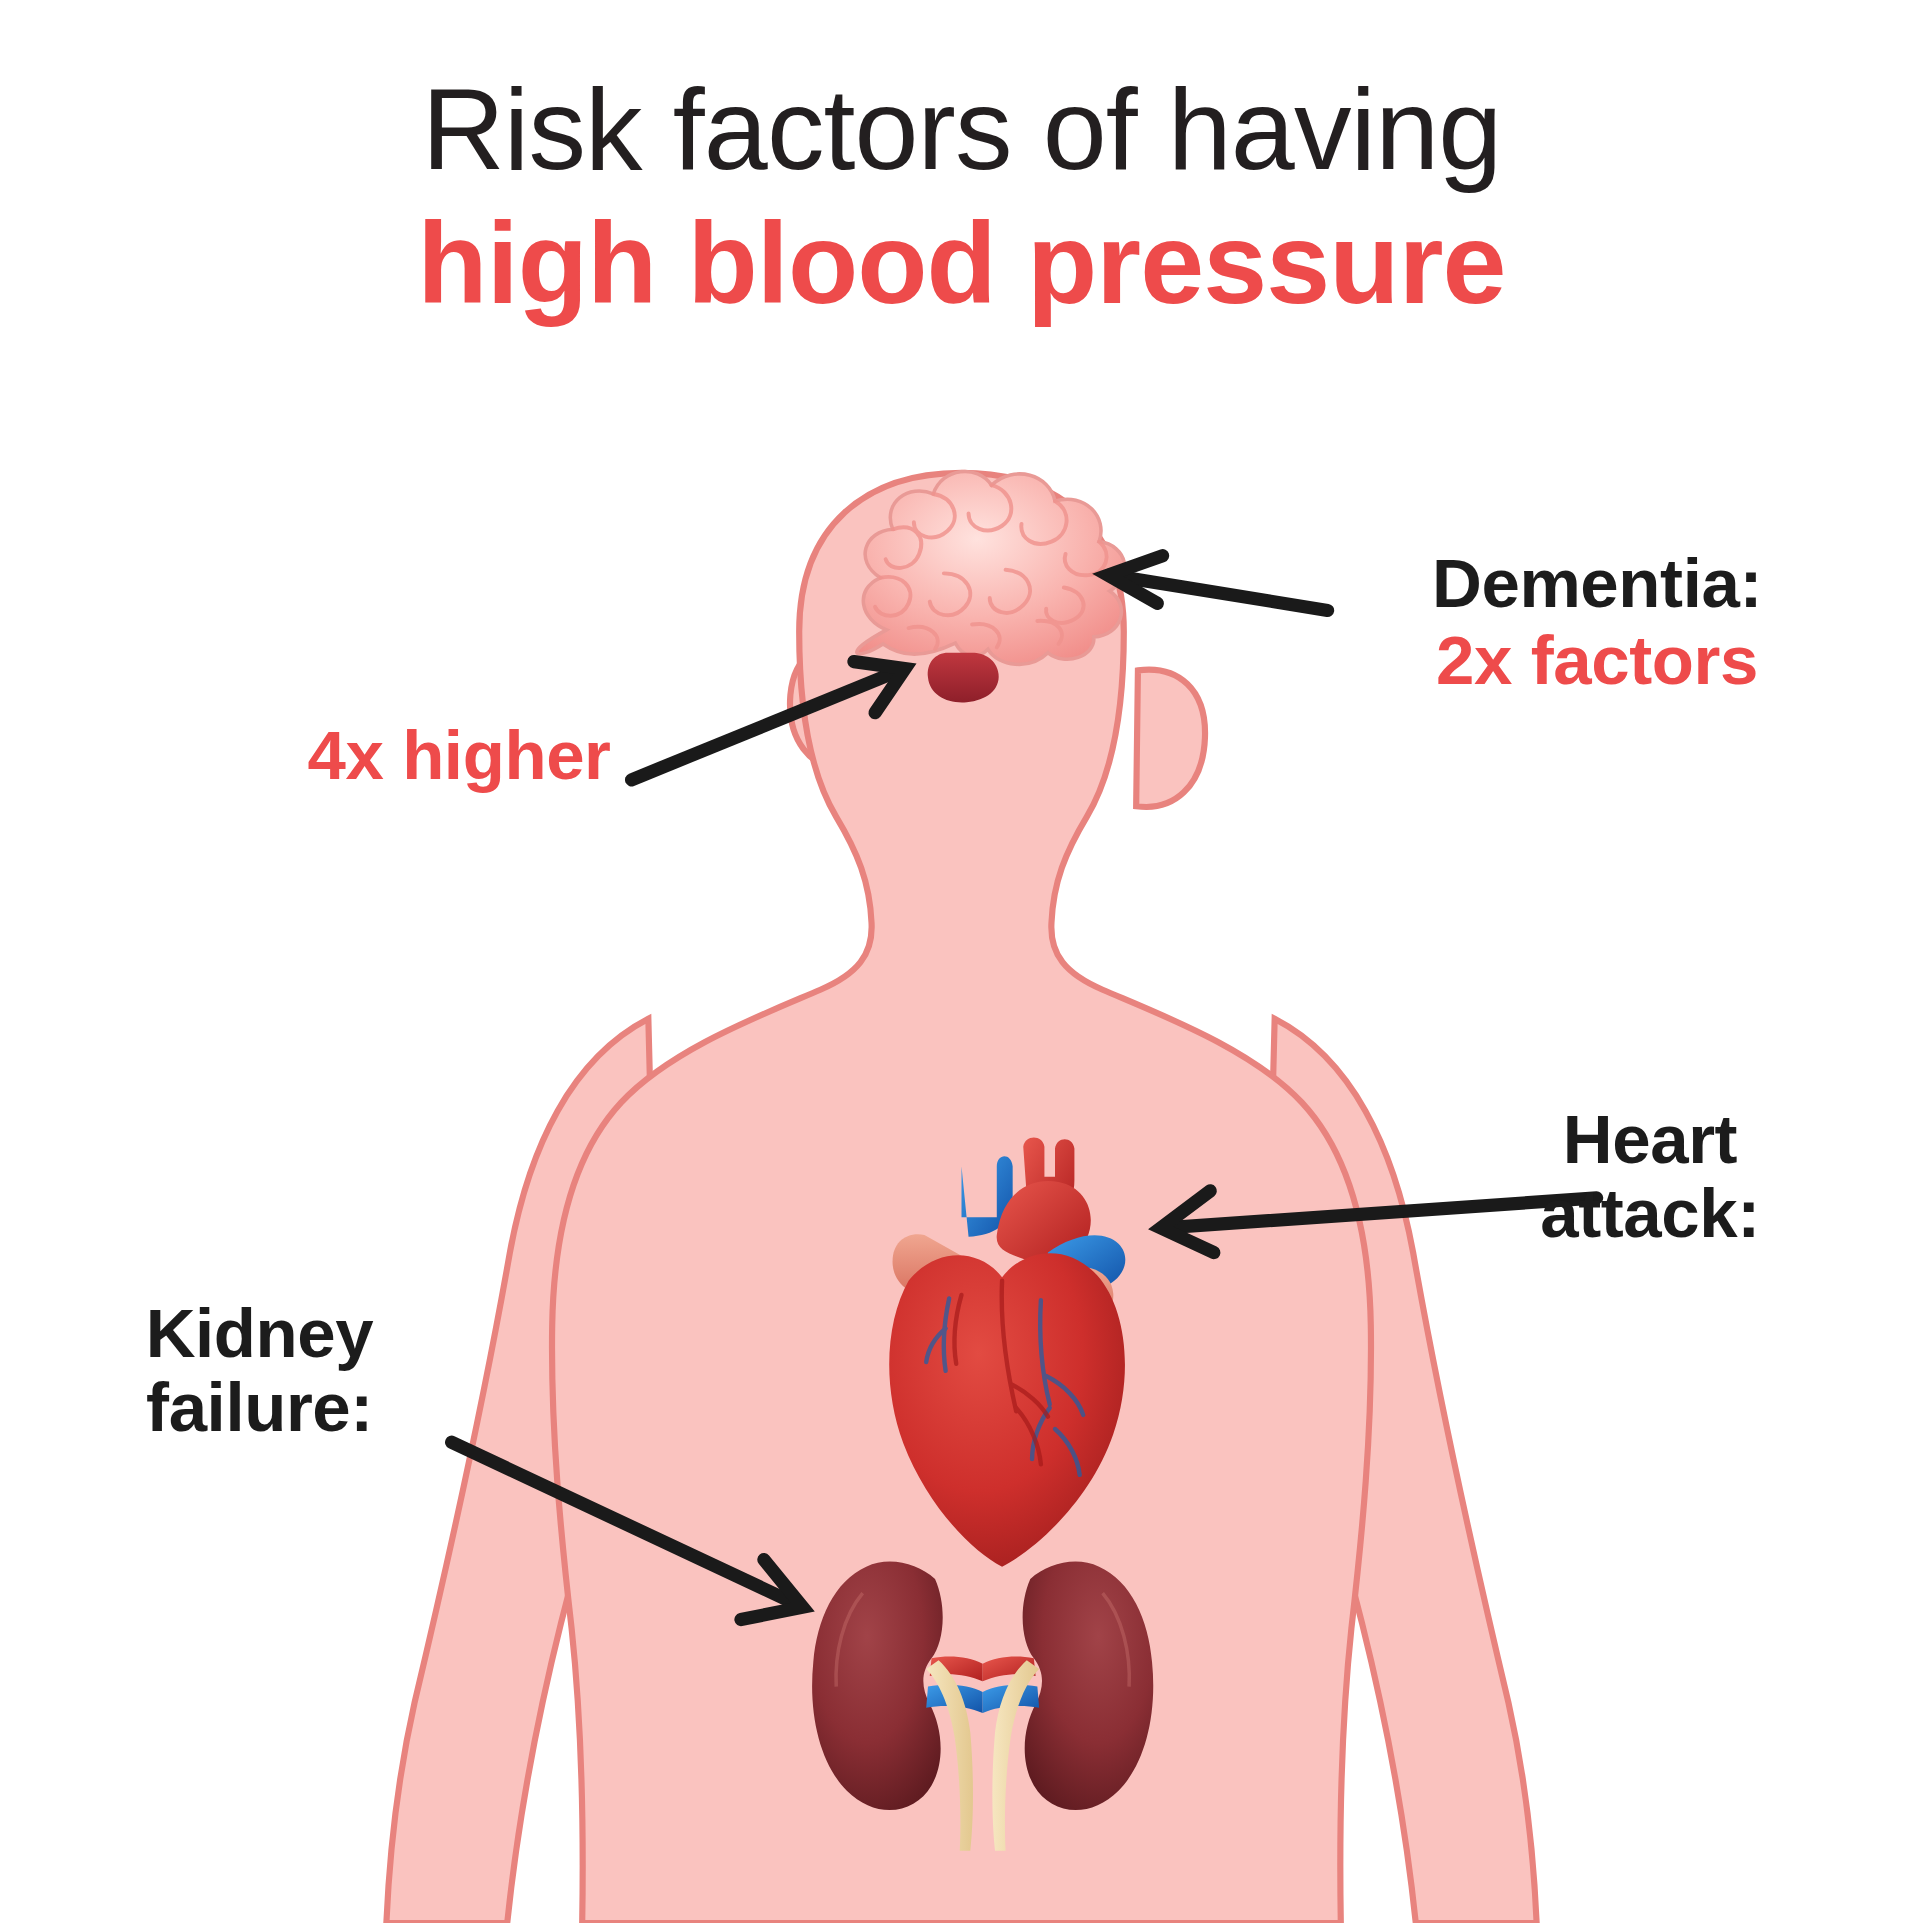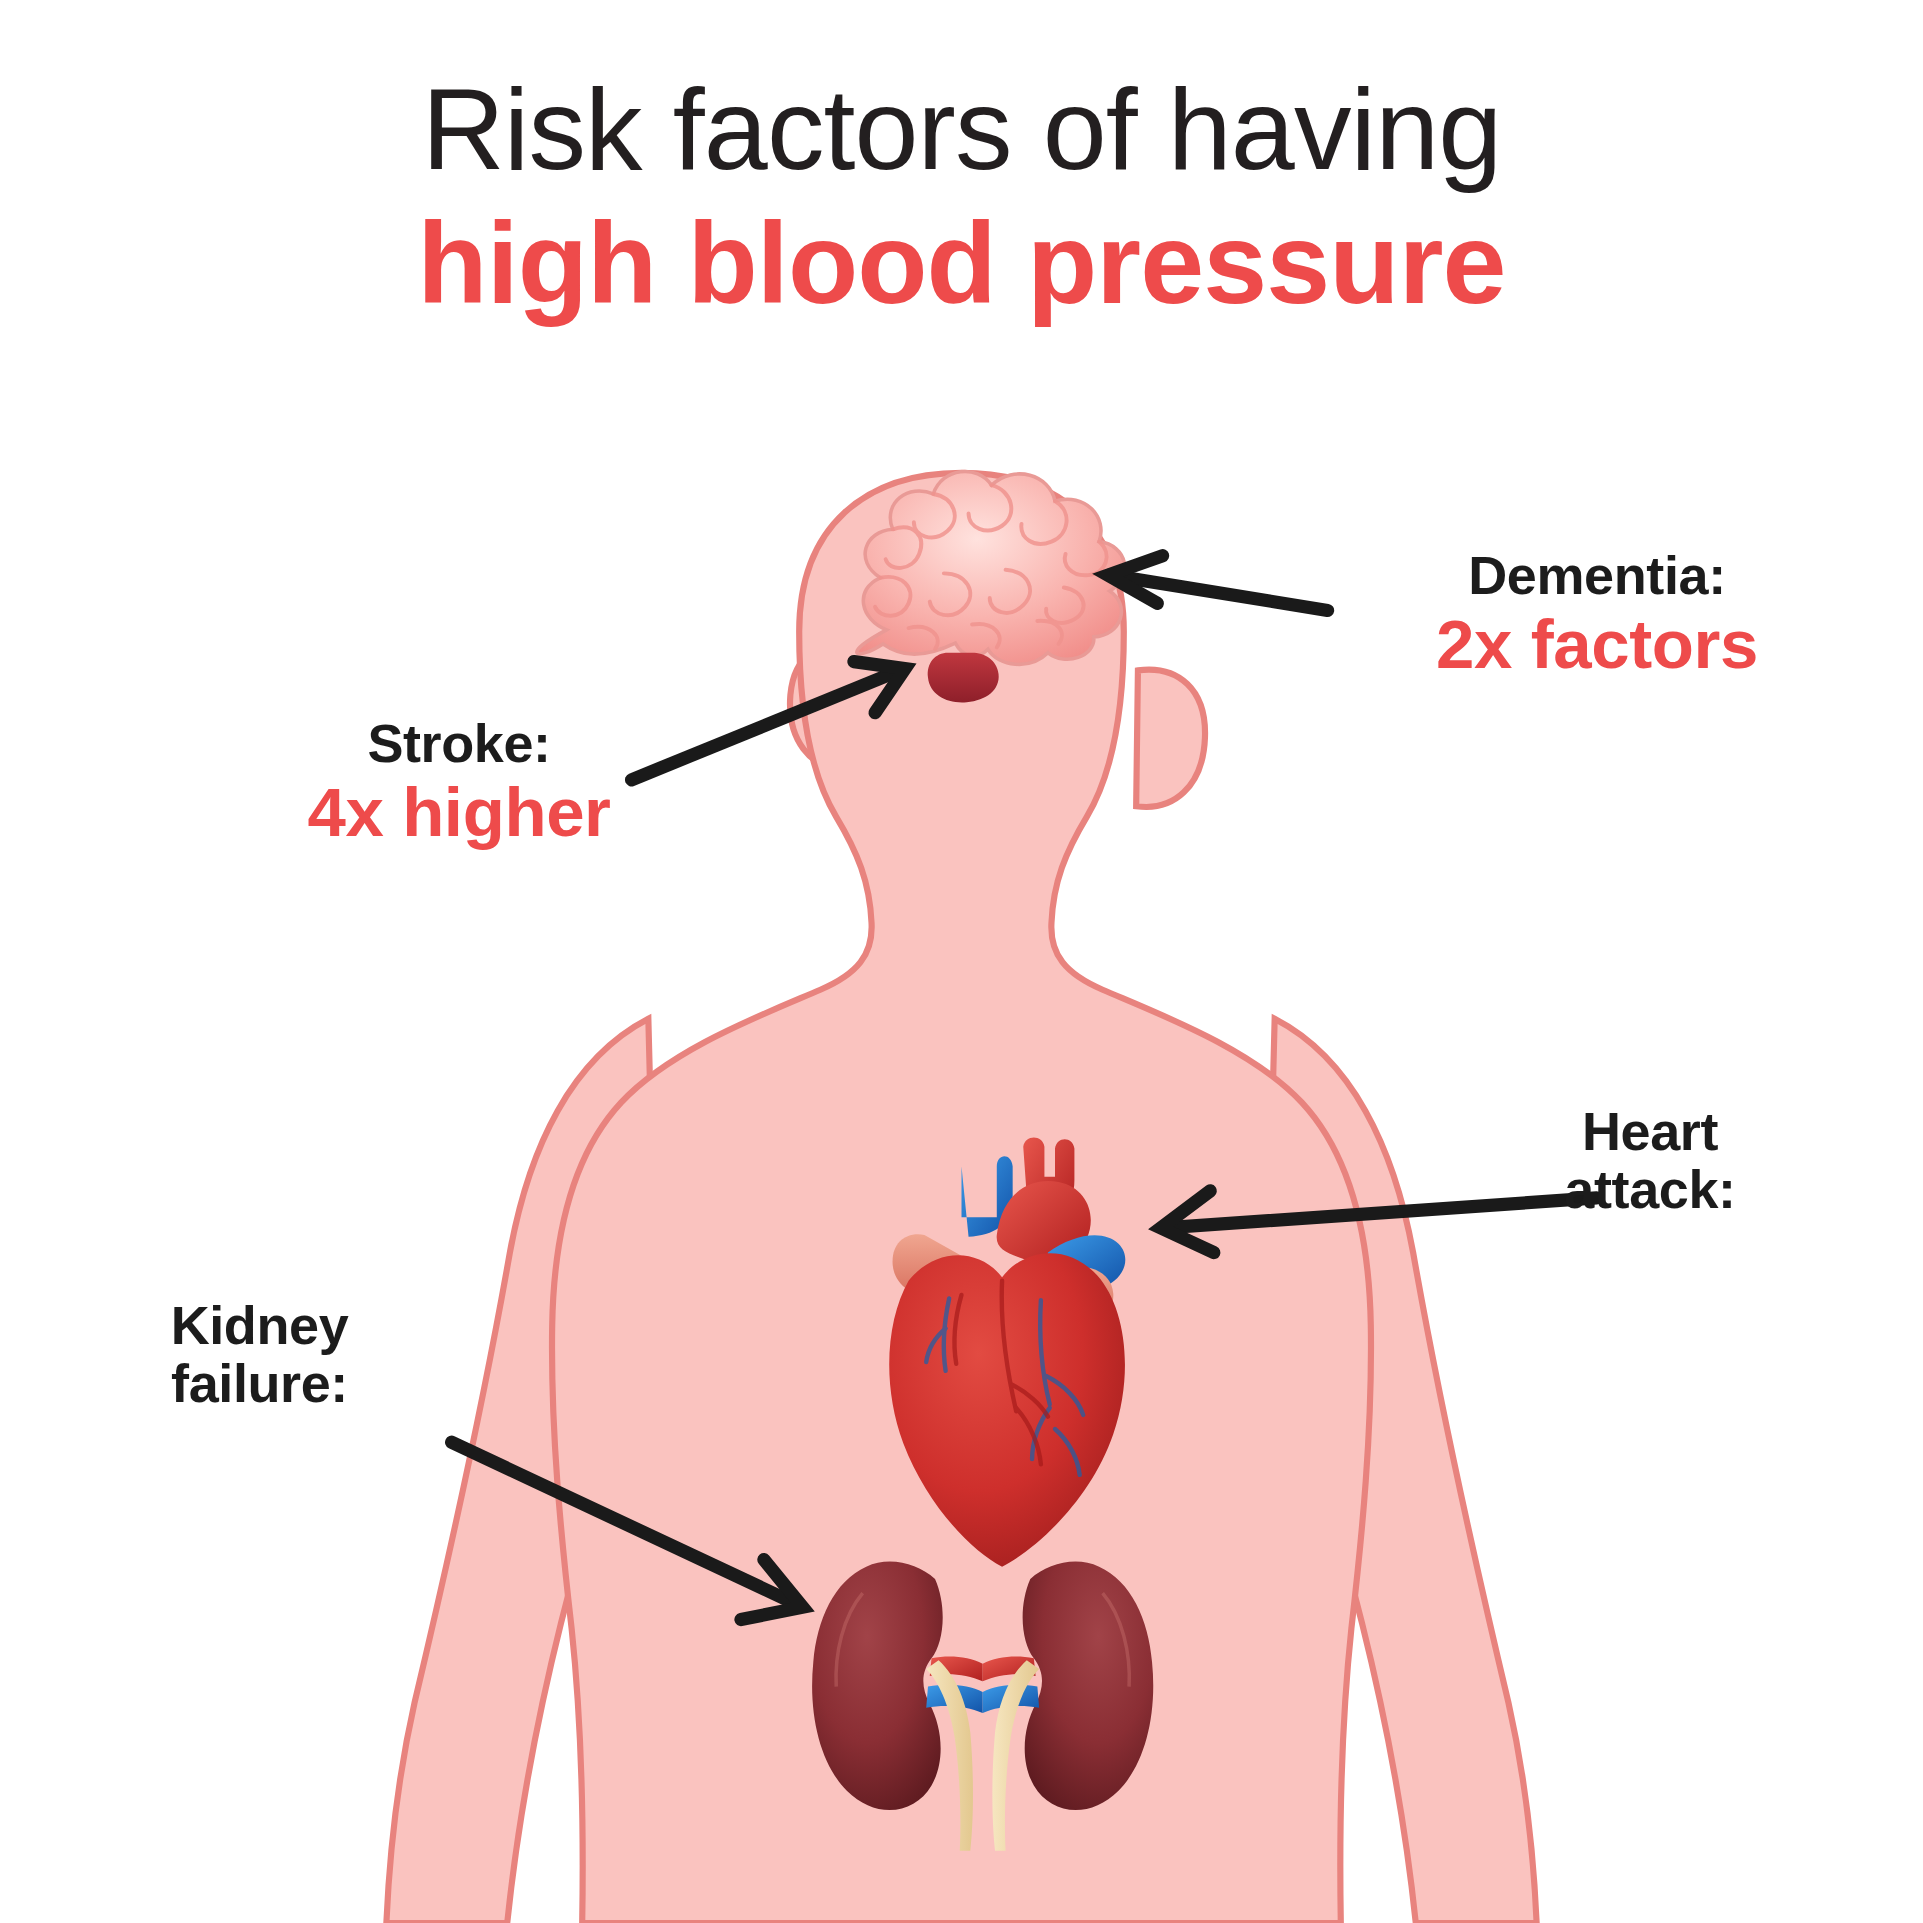--- a/index.html
+++ b/index.html
@@ -14,21 +14,21 @@
     display:block;font-size:115px;font-weight:400;color:#231f20;
     letter-spacing:-0.9px;
   }
   .title-line2{
     display:block;font-size:115px;font-weight:700;color:#EE4B4B;
     letter-spacing:-0.9px;margin-top:12px;
   }
 
   .callout{position:absolute;}
   .callout .head{
-    font-size:54px;font-weight:700;color:#1c1c1c;line-height:1.07;
+    font-size:69px;font-weight:700;color:#1c1c1c;line-height:1.07;
     letter-spacing:-0.4px;white-space:pre-line;text-align:center;
   }
   .callout .val{
     font-size:69px;font-weight:700;color:#EE4B4B;line-height:1.07;
     letter-spacing:-0.4px;margin-top:3.5px;
   }
   .c-dementia{left:1350px;top:547px;text-align:center;width:494px;}
   .c-stroke{left:212px;top:715px;text-align:center;width:494px;}
   .c-heart{left:1403px;top:1103px;text-align:right;width:494px;}
   .c-kidney{left:30px;top:1297px;text-align:center;width:459px;}
@@ -256,21 +256,20 @@
       </g>
     </g>
   </svg>
 
   <div class="callout c-dementia">
     <div class="head">Dementia:</div>
     <div class="val">2x factors</div>
   </div>
 
   <div class="callout c-stroke">
-    <div class="head">Stroke:</div>
     <div class="val">4x higher</div>
   </div>
 
   <div class="callout c-heart">
     <div class="head">Heart
 attack:</div>
   </div>
 
   <div class="callout c-kidney">
     <div class="head">Kidney

